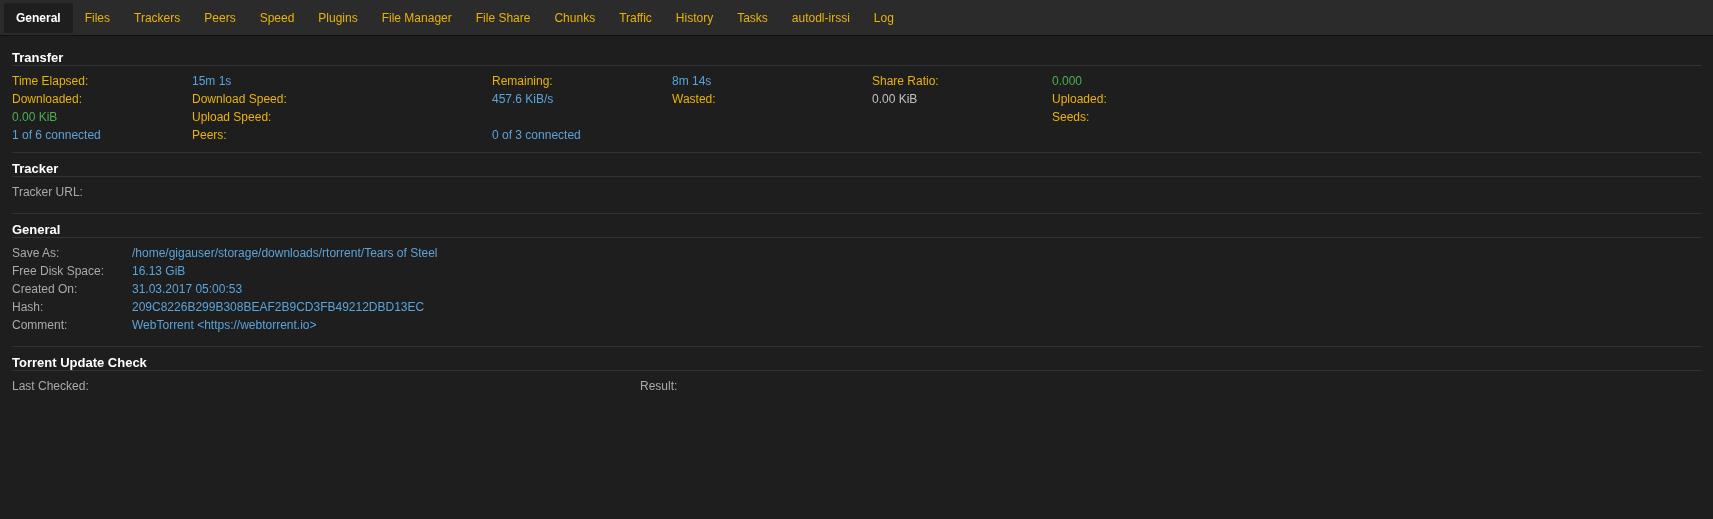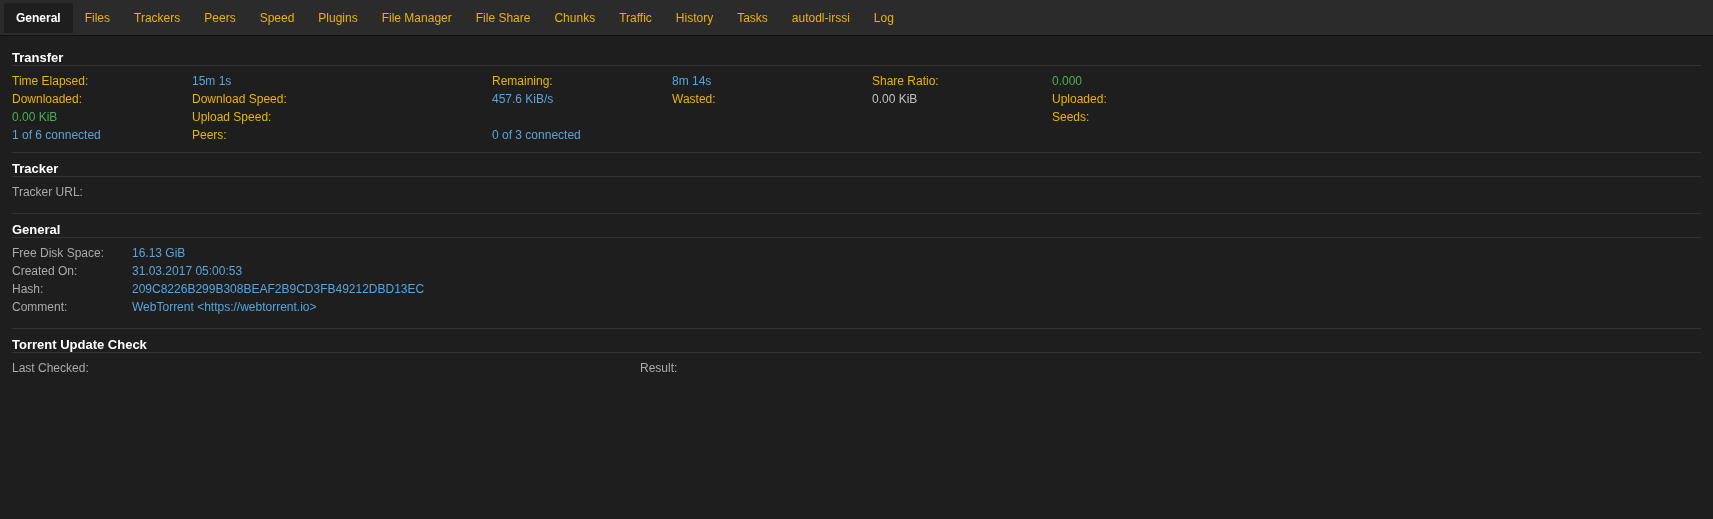--- a/index.html
+++ b/index.html
@@ -218,20 +218,24 @@
       <span class="tracker-value"></span>
     </div>
   </div>
 
   <hr class="divider">
 
   <div class="section-header">General</div>
 
   <div class="general-section">
     <div class="general-row">
+      <span class="general-label">Save As:</span>
+      <span class="general-value blue">/home/gigauser/storage/downloads/rtorrent/Tears of Steel</span>
+    </div>
+    <div class="general-row">
       <span class="general-label">Free Disk Space:</span>
       <span class="general-value blue">16.13 GiB</span>
     </div>
     <div class="general-row">
       <span class="general-label">Created On:</span>
       <span class="general-value blue">31.03.2017 05:00:53</span>
     </div>
     <div class="general-row">
       <span class="general-label">Hash:</span>
       <span class="general-value blue">209C8226B299B308BEAF2B9CD3FB49212DBD13EC</span>

